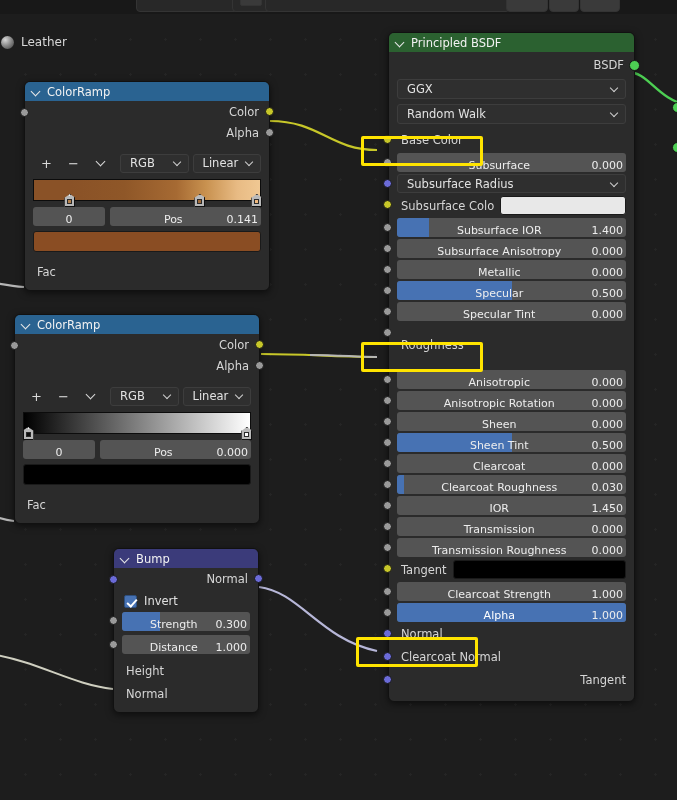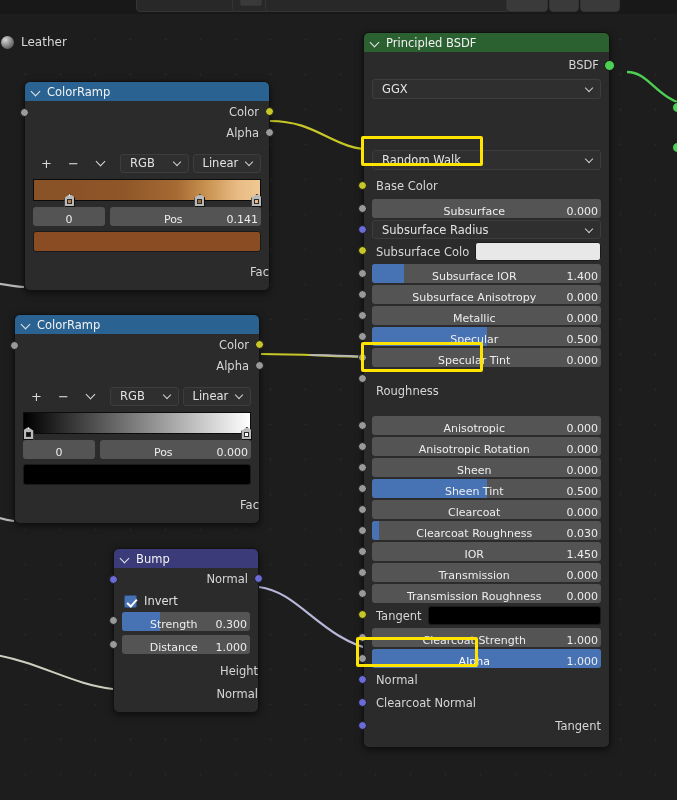--- a/index.html
+++ b/index.html
@@ -72,21 +72,21 @@
   .s-purple{ background:#6b6bd8; }
 
   
   .out-row{
     height:21px; display:flex; align-items:center; justify-content:flex-end;
     padding-right:10px; color:#d6d6d6; font-size:11.5px;
   }
   
   .in-row{
     height:23px; display:flex; align-items:center; padding-left:12px;
-    color:#d6d6d6; font-size:11.5px;justify-content:flex-end;
+    color:#d6d6d6; font-size:11.5px;
   }
 
   
   .wrow{ padding:1px 8px; }
   .field{
     height:19px; border-radius:3px; background:#545454;
     display:flex; align-items:flex-end; position:relative; overflow:hidden;
     font-size:11px; color:#ededed;
   }
   .field .fill{ position:absolute; left:0; top:0; bottom:0; background:#4772b3; }
@@ -357,38 +357,38 @@
         <span class="sock s-gray" style="left:-5px; top:7px;"></span>
         <span>Height</span>
       </div>
       <div class="in-row">
         <span class="sock s-purple" style="left:-5px; top:7px;"></span>
         <span>Normal</span>
       </div>
     </div>
   </div>
 
-  <div class="node" style="left:363px; top:18px; width:247px;">
+  <div class="node" style="left:388px; top:18px; width:247px;">
     <div class="node-header hdr-bsdf">
       <span class="chev"></span>
       <span>Principled BSDF</span>
     </div>
     <div class="node-body" style="padding-bottom:9px;">
       <div class="out-row" style="height:25px;">
         <span>BSDF</span>
         <span class="sock s-green" style="right:-6px; top:8px; width:11px; height:11px;"></span>
       </div>
 
       <div class="wrow" style="padding-top:2px;">
         <div class="dropdown">
           <span>GGX</span>
           <span class="dchev"></span>
         </div>
       </div>
-      <div class="wrow" style="padding-top:4px;margin-top:46px;">
+      <div class="wrow" style="padding-top:4px;">
         <div class="dropdown">
           <span>Random Walk</span>
           <span class="dchev"></span>
         </div>
       </div>
 
       <div id="bsdf-rows" style="padding-top:4px;">
           <div style="position: relative; padding: 1px 8px;">
             <span class="sock s-color" style="left: -6px; top: 6px;"></span>
             <div style="height: 21px; line-height: 21px; font-size: 11.5px; color: rgb(214, 214, 214); padding-left: 4px;">Base Color</div>

